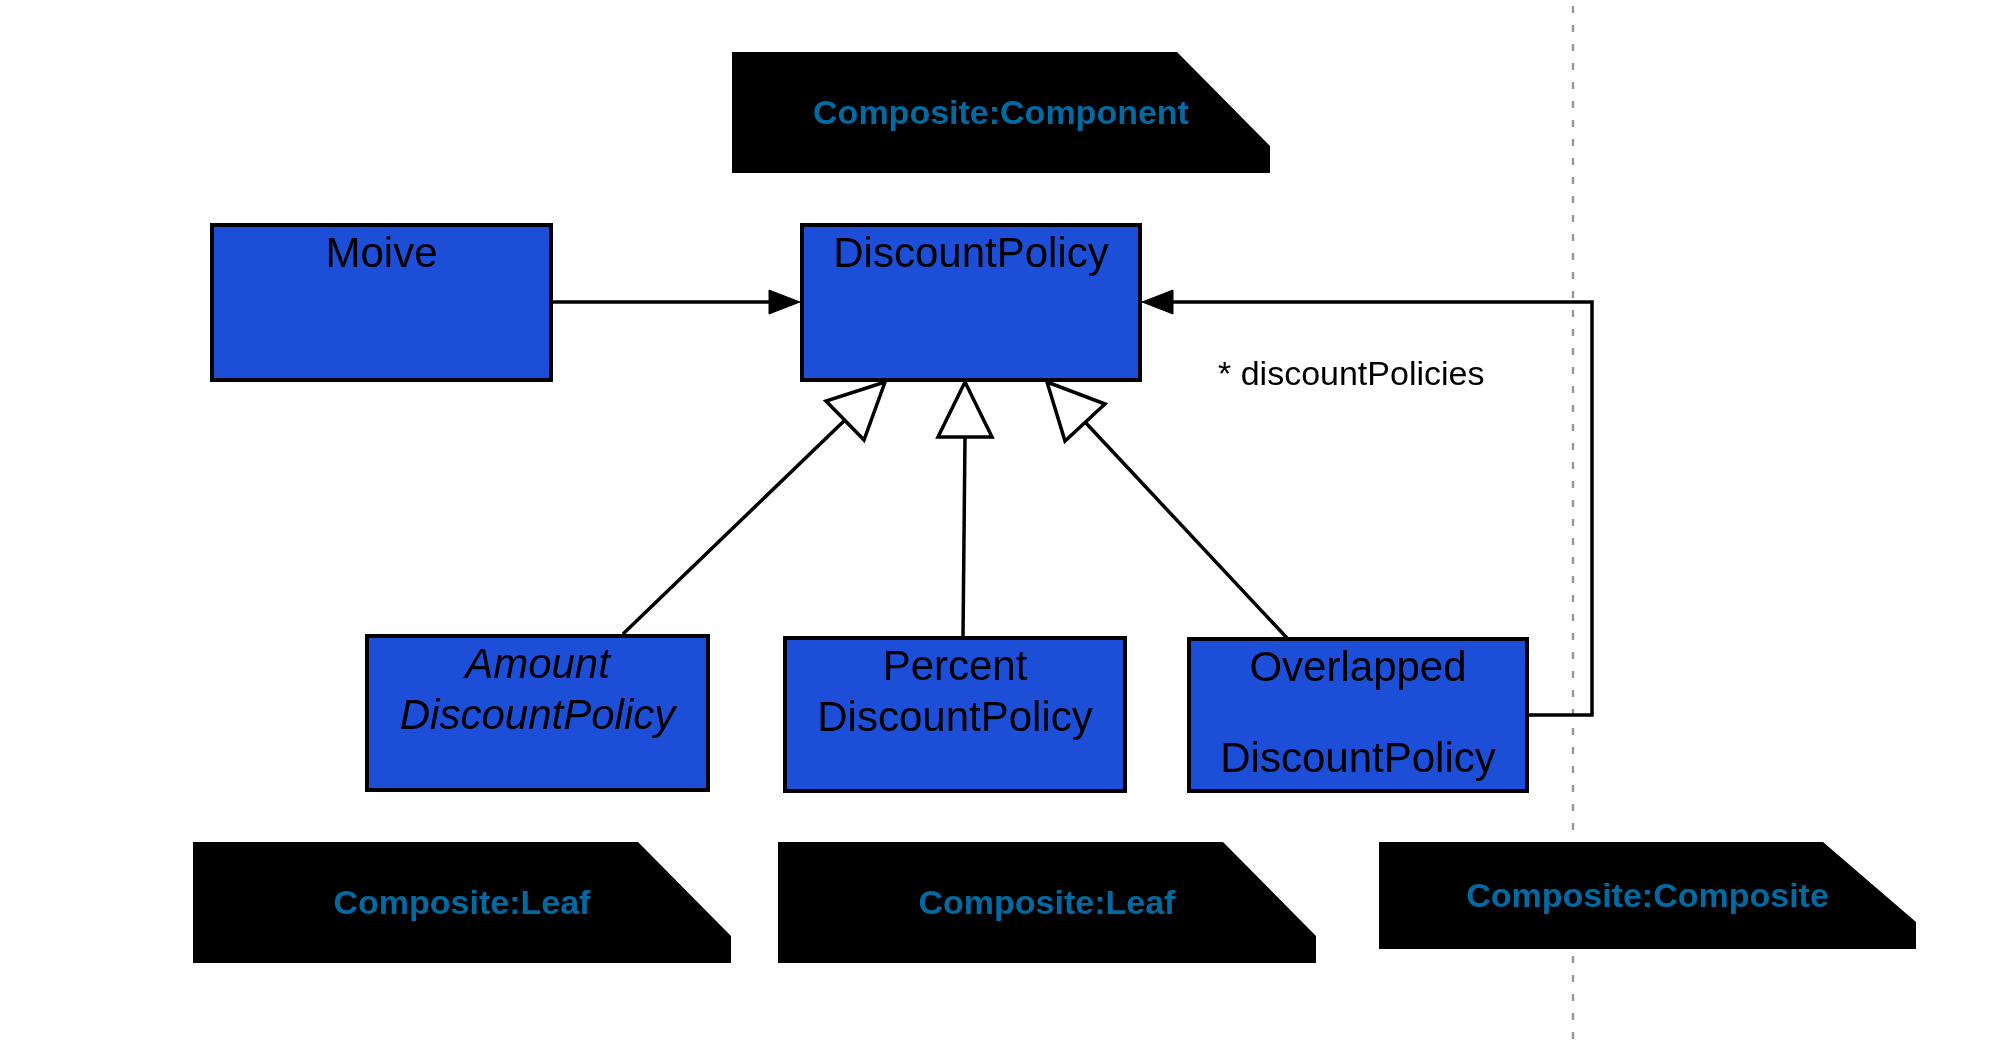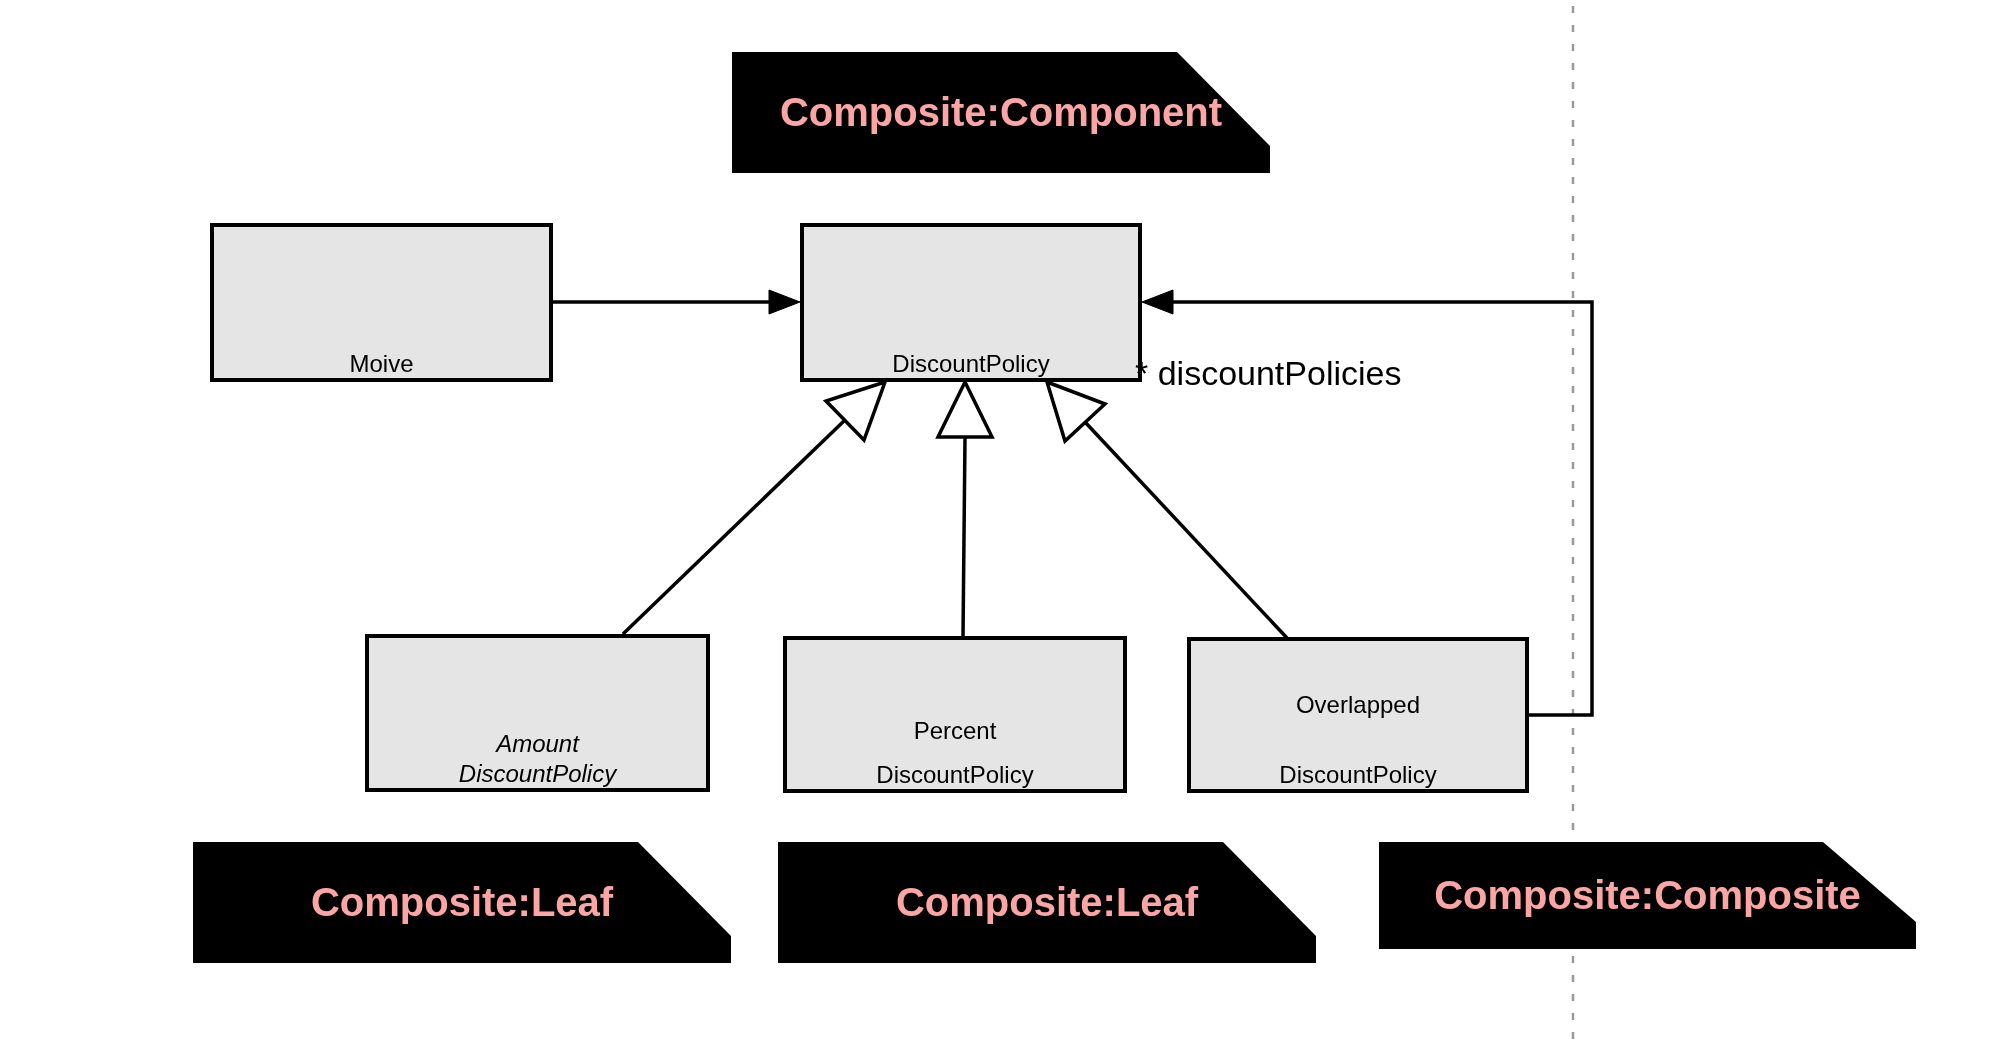--- a/index.html
+++ b/index.html
@@ -19,42 +19,42 @@
   }
   svg.layer {
     position: absolute;
     left: 0;
     top: 0;
     pointer-events: none;
   }
   .class-box {
     position: absolute;
     box-sizing: border-box;
-    background: #e5e5e5;
+    background: #1d4ed8;
     border: 4px solid #000000;
     display: flex;
     flex-direction: column;
     align-items: center;
-    justify-content: flex-end;
+    justify-content: flex-start;
     text-align: center;
-    font-size: 24px;
+    font-size: 42px;
     line-height: 1.22;
     color: #000000;
     z-index: 2;
   }
   .banner {
     position: absolute;
     box-sizing: border-box;
     background: #000000;
     display: flex;
     align-items: center;
     justify-content: center;
     text-align: right;
-    color: #fca5a5;
-    font-size: 40px;
+    color: #0369a1;
+    font-size: 34px;
     font-weight: bold;
     clip-path: polygon(0 0, calc(100% - 93px) 0, 100% calc(100% - 27px), 100% 100%, 0 100%);
     z-index: 2;
   }
   .edge-label {
     position: absolute;
     font-size: 34px;
     color: #000000;
     white-space: nowrap;
     z-index: 3;
@@ -79,21 +79,21 @@
 
   <div class="class-box" style="left:800px; top:223px; width:342px; height:159px;">
     <span>DiscountPolicy</span>
   </div>
 
   <div class="class-box" style="left:365px; top:634px; width:345px; height:158px;font-style:italic;">
     <span>Amount</span>
     <span>DiscountPolicy</span>
   </div>
 
-  <div class="class-box" style="left:783px; top:636px; width:344px; height:157px;gap:14px;">
+  <div class="class-box" style="left:783px; top:636px; width:344px; height:157px;">
     <span>Percent</span>
     <span>DiscountPolicy</span>
   </div>
 
   <div class="class-box" style="left:1187px; top:637px; width:342px; height:156px;gap:40px;">
     <span>Overlapped</span>
     <span>DiscountPolicy</span>
   </div>
 
   <div class="banner" style="left:193px; top:842px; width:538px; height:121px;">
@@ -101,21 +101,21 @@
   </div>
 
   <div class="banner" style="left:778px; top:842px; width:538px; height:121px;">
     <span>Composite:Leaf</span>
   </div>
 
   <div class="banner" style="left:1379px; top:842px; width:537px; height:107px;">
     <span>Composite:Composite</span>
   </div>
 
-  <div class="edge-label" style="left:1135px; top:354px;">* discountPolicies</div>
+  <div class="edge-label" style="left:1218px; top:354px;">* discountPolicies</div>
 
   <svg class="layer" width="2000" height="1049" viewBox="0 0 2000 1049" style="z-index:4">
 
     <line x1="553" y1="302" x2="772" y2="302" stroke="#000000" stroke-width="3.5"></line>
     <polygon points="800,302 769,290 769,314" fill="#000000" stroke="#000000" stroke-width="1"></polygon>
 
     <polyline points="1529,715 1592,715 1592,302 1170,302" fill="none" stroke="#000000" stroke-width="3.5"></polyline>
     <polygon points="1142,302 1173,290 1173,314" fill="#000000" stroke="#000000" stroke-width="1"></polygon>
 
     <line x1="623" y1="634" x2="845" y2="420" stroke="#000000" stroke-width="3.5"></line>

